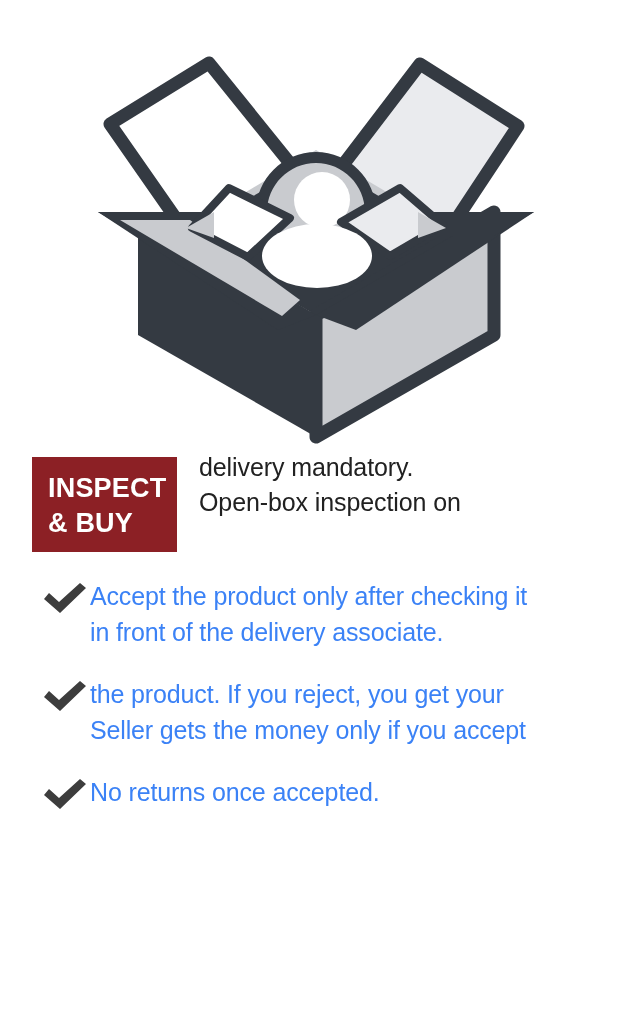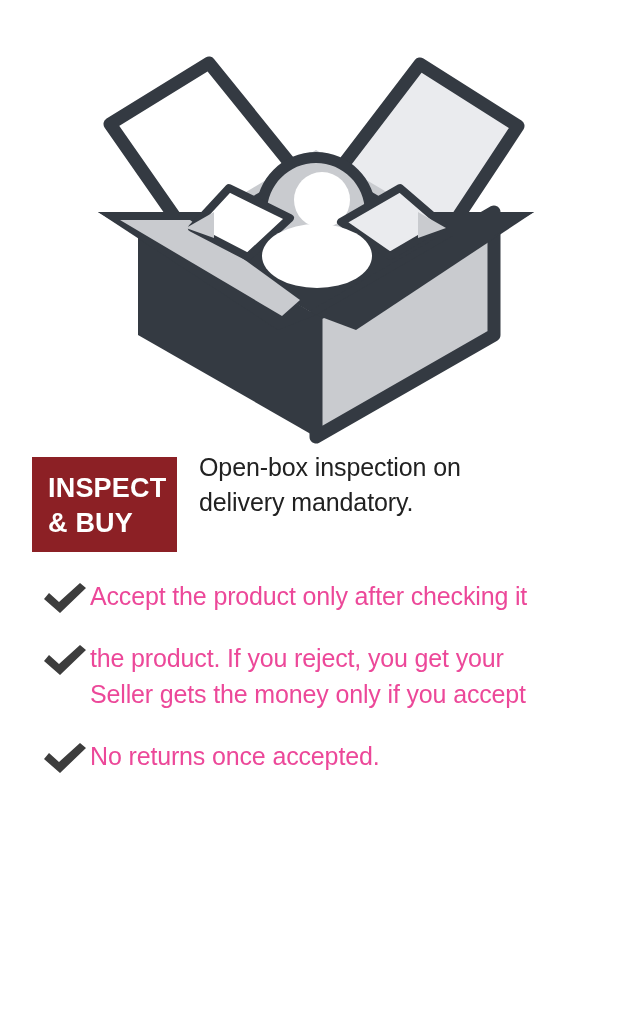--- a/index.html
+++ b/index.html
@@ -111,21 +111,21 @@
     width: 46px;
     height: 32px;
   }
   .check-icon svg {
     display: block;
     width: 46px;
     height: 32px;
   }
   .bullet-text {
     display: block;
-    color: #ec4899;
+    color: #3b82f6;
     font-size: 25px;
     font-weight: normal;
     line-height: 36px;
     letter-spacing: -0.15px;
   }
 </style>
 </head>
 <body>
 
 <div class="page">
@@ -174,35 +174,36 @@
   </div>
 
   <div class="headline-block">
 
     <div class="inspect-badge">
       <span class="badge-line">INSPECT</span>
       <span class="badge-line">&amp; BUY</span>
     </div>
 
     <div class="headline-text">
+      <span class="headline-sub">delivery mandatory.</span>
       <span class="headline-sub">Open-box inspection on</span>
-      <span class="headline-sub">delivery mandatory.</span>
     </div>
 
   </div>
 
   <div class="bullet-list">
 
     <div class="bullet-item">
       <span class="check-icon">
         <svg viewBox="0 0 46 32" xmlns="http://www.w3.org/2000/svg" aria-hidden="true">
           <path d="M2 17 L7 11 L17 20 L38 1 L44 6 L18 31 Z" fill="#3d3d3d"></path>
         </svg>
       </span>
       <span class="bullet-text">Accept the product only after checking it</span>
+      <span class="bullet-text">in front of the delivery associate.</span>
     </div>
 
     <div class="bullet-item">
       <span class="check-icon">
         <svg viewBox="0 0 46 32" xmlns="http://www.w3.org/2000/svg" aria-hidden="true">
           <path d="M2 17 L7 11 L17 20 L38 1 L44 6 L18 31 Z" fill="#3d3d3d"></path>
         </svg>
       </span>
       <span class="bullet-text">the product. If you reject, you get your</span>
       <span class="bullet-text">Seller gets the money only if you accept</span>

